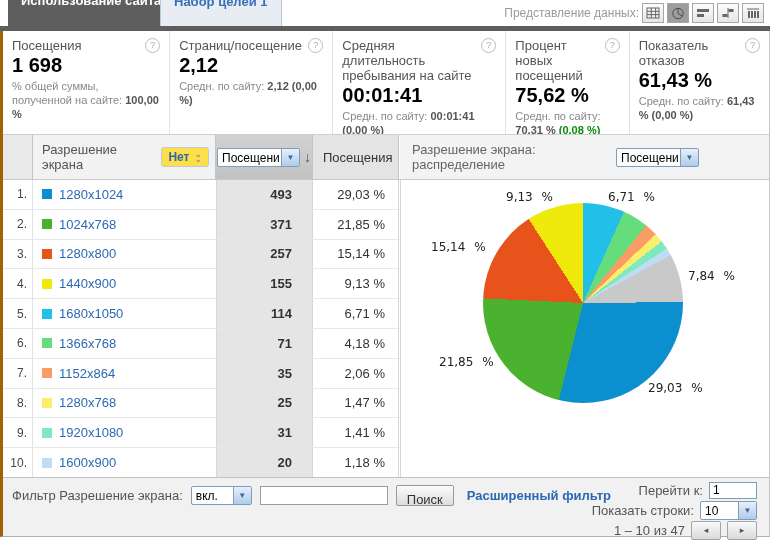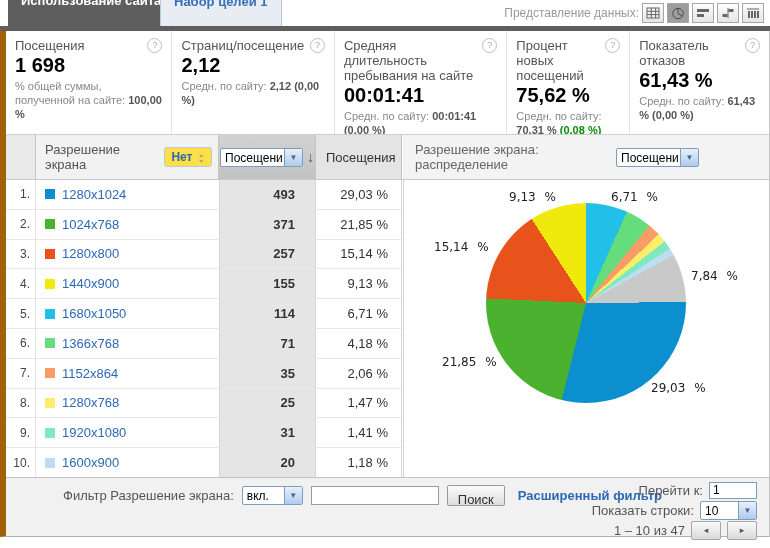--- a/index.html
+++ b/index.html
@@ -11,21 +11,21 @@
        font-weight:bold;font-size:13px;border-radius:3px 3px 0 0;cursor:default;}
   .tab.active{left:8px;background:#5e5e5e;color:#fff;}
   .tab.inactive{left:160px;background:#e7edf3;color:#3a70b8;border:1px solid #bcc8d4;border-bottom:none;height:25px;line-height:25px;}
   #darkstrip{position:absolute;top:26px;left:0;width:770px;height:5px;background:#5e5e5e;}
   #dataview{position:absolute;top:3px;right:6px;display:flex;align-items:center;gap:3px;color:#9a9a9a;font-size:12px;}
   .vbtn{width:22px;height:20px;display:flex;align-items:center;justify-content:center;
         border:1px solid #a6a6a6;background:linear-gradient(#fcfcfc,#e6e6e6);box-sizing:border-box;}
   .vbtn.sel{background:#9d9d9d;}
   
   #main{position:absolute;top:31px;left:0;width:770px;height:506px;box-sizing:border-box;
-        border-left:6px solid #a16207;border-right:1px solid #c6c6c6;border-bottom:1px solid #b0b0b0;background:#fff;}
+        border-left:3px solid #a16207;border-right:1px solid #c6c6c6;border-bottom:1px solid #b0b0b0;background:#fff;}
   
   #metrics{position:absolute;top:0;left:0;right:0;height:103px;display:flex;}
   .metric{box-sizing:border-box;border-right:1px solid #e2e2e2;padding:7px 9px 0 9px;overflow:hidden;}
   .metric:last-child{border-right:none;}
   .m-head{display:flex;justify-content:space-between;align-items:flex-start;color:#555;font-size:13px;line-height:15px;}
   .m-help{flex:none;width:13px;height:13px;border:1px solid #bdbdbd;border-radius:50%;color:#aaa;
           font-size:9px;line-height:13px;text-align:center;margin-left:4px;background:#fff;}
   .m-value{font-size:20px;font-weight:bold;color:#000;margin:1px 0 2px 0;}
   .m-sub{font-size:11px;color:#888;line-height:14px;}
   .m-sub b{color:#555;}
@@ -60,21 +60,21 @@
   .dim-link{color:#2d69b3;text-decoration:none;font-size:13px;}
   .c-visits{left:213px;width:97px;background:#e5e5e5;justify-content:flex-end;padding-right:20px;
             font-weight:bold;border-left:1px solid #d6d6d6;border-right:1px solid #d6d6d6;}
   .c-pct{left:310px;width:86px;justify-content:flex-end;padding-right:13px;border-right:1px solid #d6d6d6;}
   
   #chart-area{position:absolute;top:149px;left:397px;right:0;height:298px;background:#fff;border-left:1px solid #d6d6d6;}
   #pie{position:absolute;left:82px;top:23px;width:200px;height:200px;border-radius:50%;}
   .callout{position:absolute;font-family:"DejaVu Sans",sans-serif;font-size:12px;color:#222;word-spacing:5px;white-space:nowrap;}
   
   #tfoot{position:absolute;bottom:0;left:0;right:0;height:59px;box-sizing:border-box;background:#f1f1f1;border-top:1px solid #c2c2c2;}
-  #filter-line{position:absolute;top:7px;left:9px;display:flex;align-items:center;gap:8px;color:#555;margin-left:48px;}
+  #filter-line{position:absolute;top:7px;left:9px;display:flex;align-items:center;gap:8px;color:#555;}
   #filter-input{width:128px;height:19px;box-sizing:border-box;border:1px solid #9b9b9b;font-size:12px;padding:0 3px;}
   #search-btn{height:21px;padding:6px 10px;font-size:13px;color:#333;border:1px solid #999;border-radius:2px;
               background:linear-gradient(#fbfbfb,#dcdcdc);}
   #adv-link{color:#2d69b3;font-weight:bold;text-decoration:none;margin-left:5px;}
   #pager{position:absolute;top:3px;right:12px;display:flex;flex-direction:column;align-items:flex-end;gap:2px;color:#555;}
   .pline{display:flex;align-items:center;gap:6px;height:18px;}
   #goto-input{width:48px;height:17px;box-sizing:border-box;border:1px solid #7f9db9;font-size:12px;padding:0 3px;}
   .pg-btn{width:28px;height:17px;border:1px solid #a5a5a5;border-radius:2px;background:linear-gradient(#fafafa,#dadada);
           font-size:9px;color:#555;display:flex;align-items:center;justify-content:center;}
   svg{display:block;}

